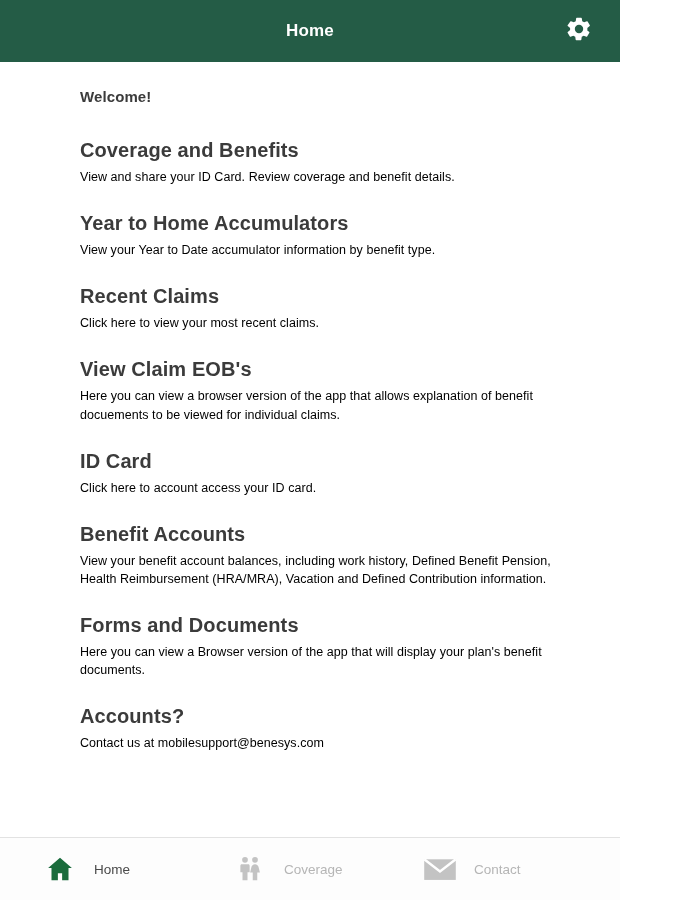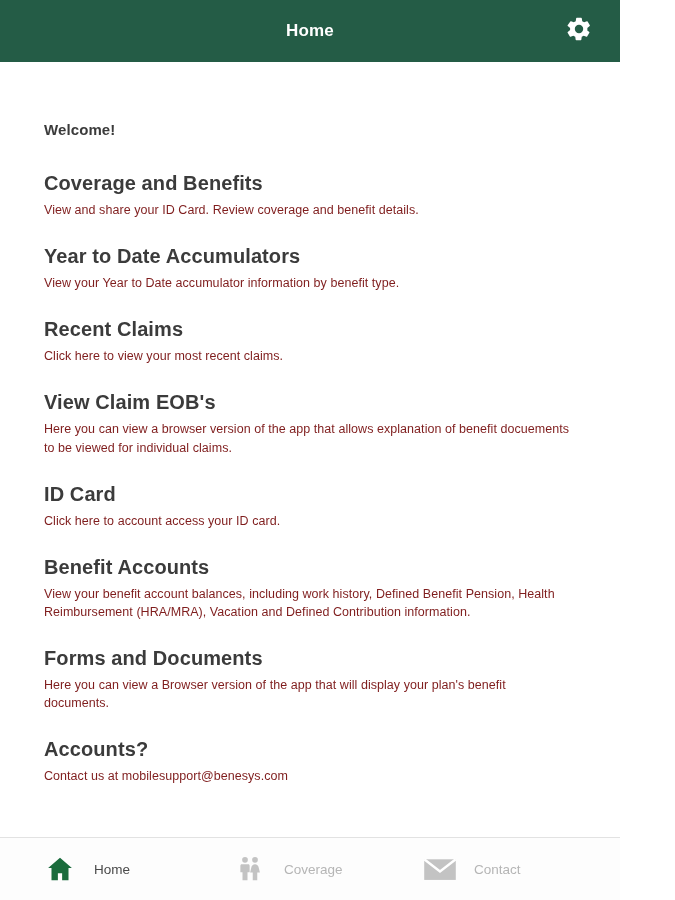--- a/index.html
+++ b/index.html
@@ -48,24 +48,23 @@
     height: 34px;
     display: flex;
     align-items: center;
     justify-content: center;
     cursor: pointer;
   }
 
   
   .content {
     flex: 1 1 auto;
-    padding: 16px 48px 0 44px;
+    padding: 16px 48px 0 80px;
     overflow: hidden;
     background: #ffffff;
-    margin-top: 33px;
   }
   .welcome {
     font-size: 15px;
     font-weight: bold;
     color: #3b3b3b;
     margin: 10px 0 0 0;
     letter-spacing: 0.1px;
   }
   .section {
     margin-top: 26px;
@@ -75,21 +74,21 @@
   }
   .section-title {
     font-size: 20px;
     font-weight: bold;
     color: #3b3b3b;
     margin: 0 0 6px 0;
     letter-spacing: 0.1px;
   }
   .section-desc {
     font-size: 12.5px;
-    color: #7f1d1d;
+    color: #000000;
     line-height: 1.45;
     margin: 0;
     max-width: 575px;
     letter-spacing: 0.05px;
   }
 
   
   .tabbar {
     flex: 0 0 auto;
     height: 62px;
@@ -139,21 +138,21 @@
 
   <div class="content">
     <div class="welcome">Welcome!</div>
 
     <div class="section first">
       <div class="section-title">Coverage and Benefits</div>
       <div class="section-desc">View and share your ID Card. Review coverage and benefit details.</div>
     </div>
 
     <div class="section">
-      <div class="section-title">Year to Date Accumulators</div>
+      <div class="section-title">Year to Home Accumulators</div>
       <div class="section-desc">View your Year to Date accumulator information by benefit type.</div>
     </div>
 
     <div class="section">
       <div class="section-title">Recent Claims</div>
       <div class="section-desc">Click here to view your most recent claims.</div>
     </div>
 
     <div class="section">
       <div class="section-title">View Claim EOB's</div>

